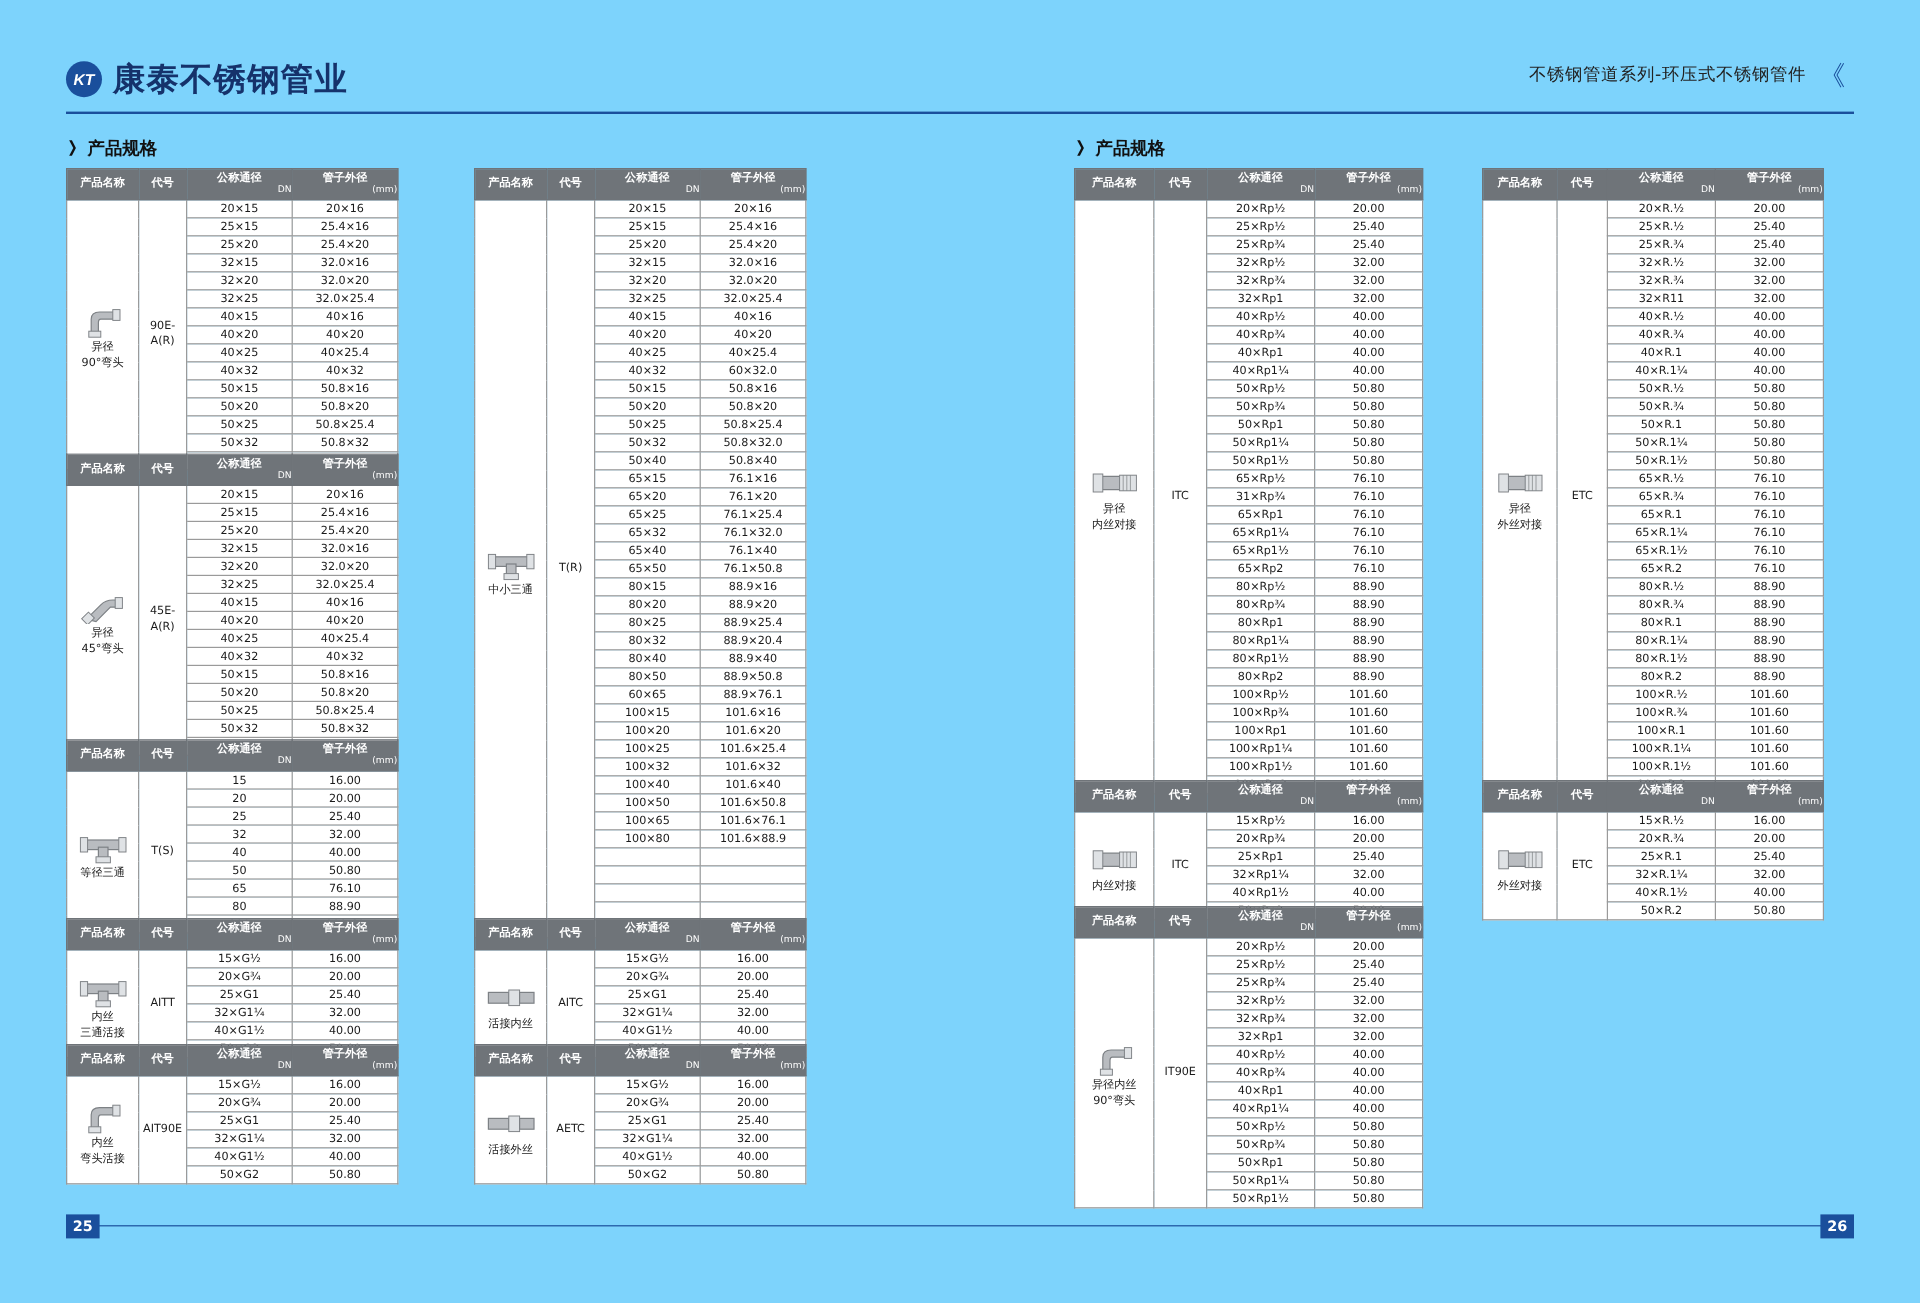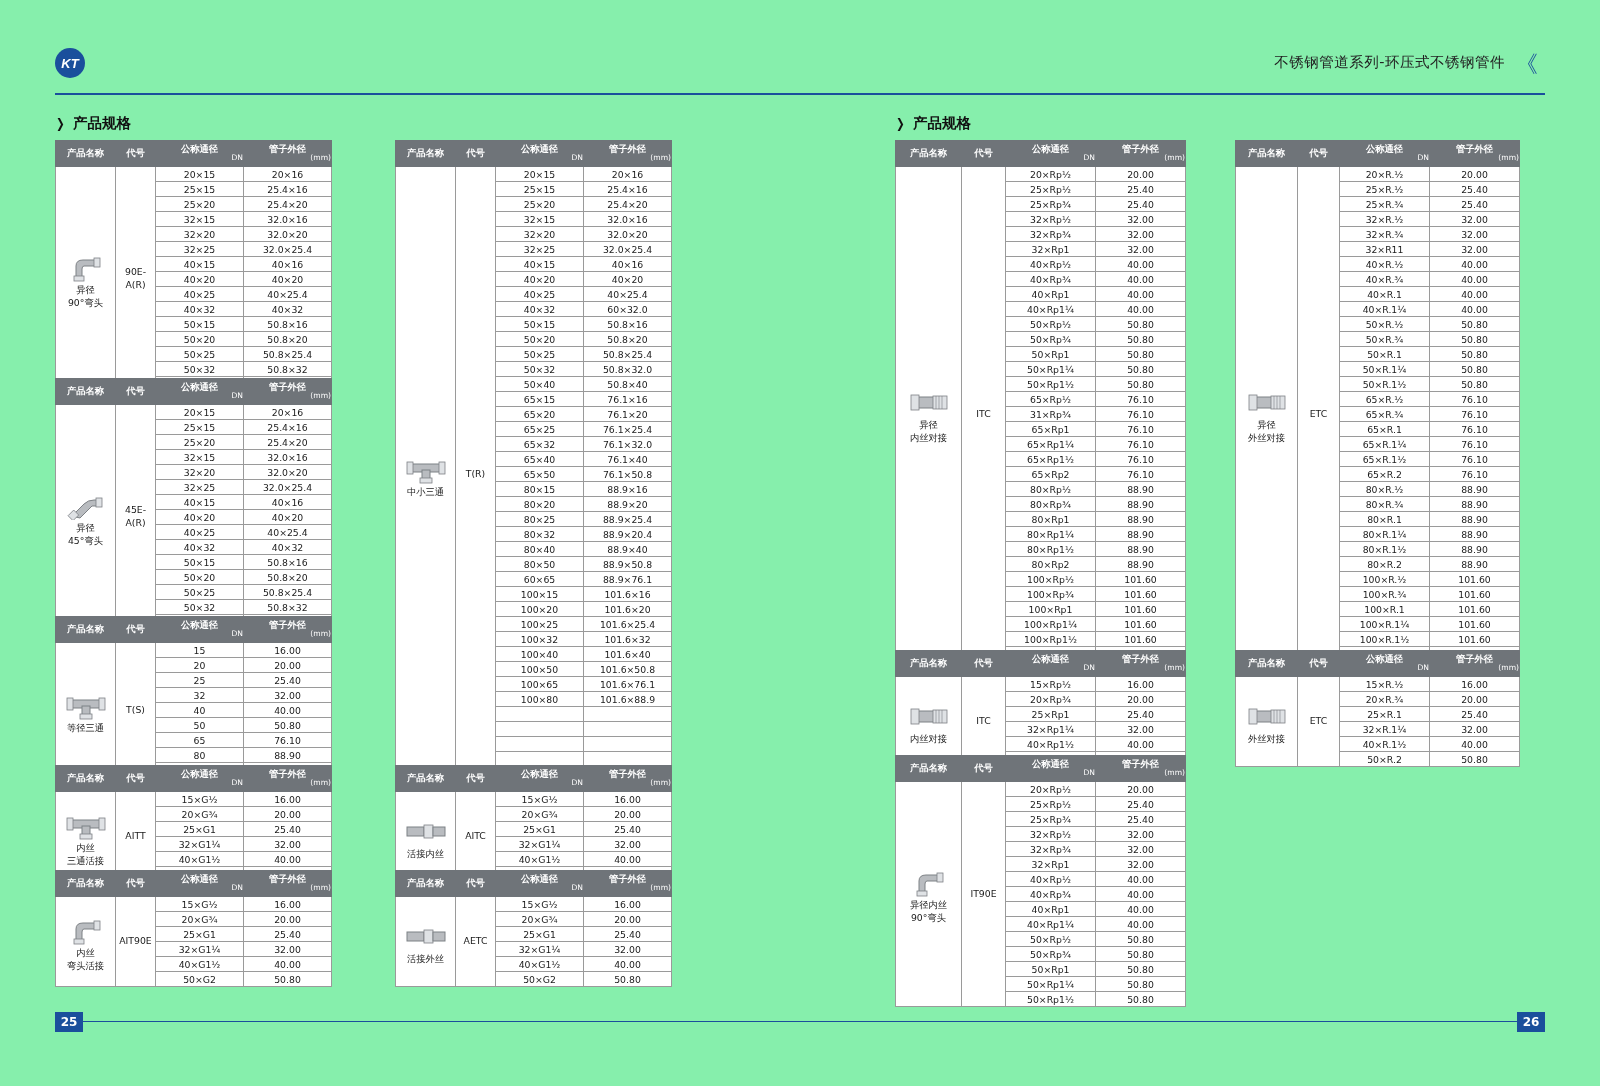--- a/index.html
+++ b/index.html
@@ -5,21 +5,21 @@
   * { box-sizing: border-box; }
   html, body {
     margin: 0; padding: 0;
     width: 1600px; height: 1086px;
     background: #ffffff;
     font-family: "Liberation Sans", sans-serif;
   }
   #page {
     position: relative;
     width: 1600px; height: 1086px;
-    background: #86efac;
+    background: #7dd3fc;
     overflow: hidden;
   }
   
   .header {
     position: absolute;
     left: 0; top: 0; width: 1600px; height: 96px;
   }
   .logo-wrap {
     position: absolute; left: 55px; top: 48px;
     display: flex; align-items: center; gap: 9px;
@@ -119,20 +119,21 @@
   }
 </style>
 </head>
 <body>
 
 <div id="page">
 
   <div class="header">
     <div class="logo-wrap">
       <div class="logo-mark">KT</div>
+      <div class="logo-text">康泰不锈钢管业</div>
     </div>
     <div class="header-right">
       <div class="header-title">不锈钢管道系列-环压式不锈钢管件</div>
       <div class="header-chev">《</div>
     </div>
     <div class="header-rule"></div>
   </div>
 
   <div class="sec-head" style="left:55px; top:114px;">
     <span class="arrow">❯</span>

